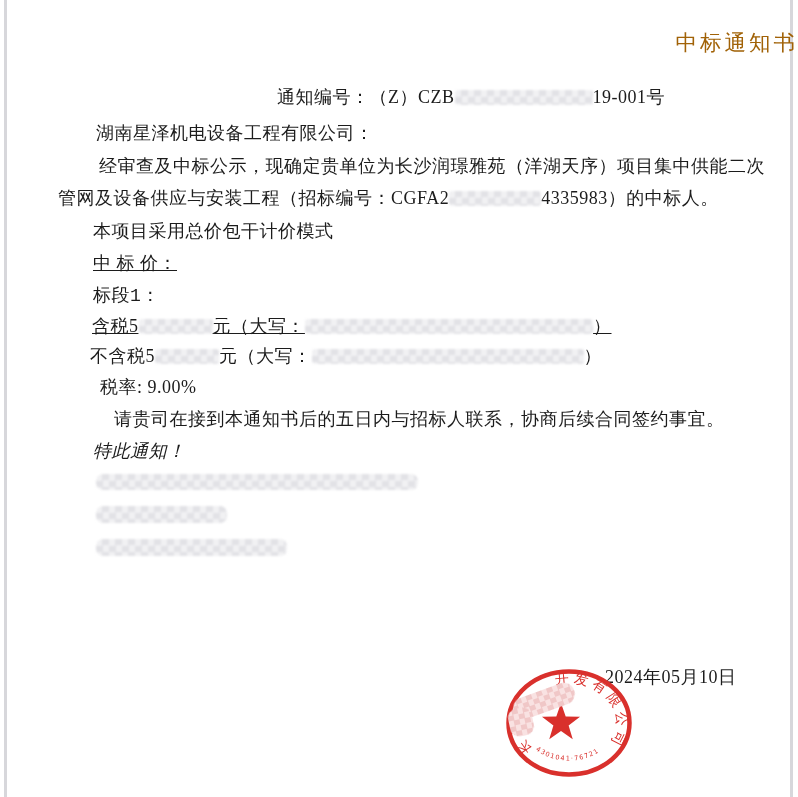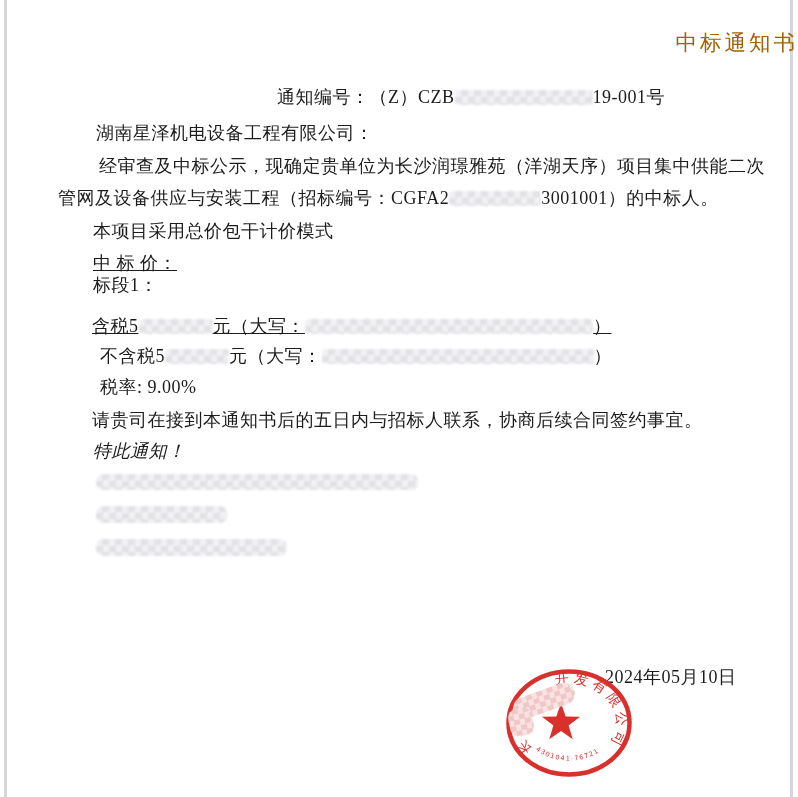--- a/index.html
+++ b/index.html
@@ -66,40 +66,40 @@
 
   <div class="line" style="top:87px;left:237px;margin-left:40px;">
     <span>通知编号：（Z）CZB</span><span class="redact mosaic" style="width:138px;"></span><span>19-001号</span>
   </div>
 
   <div class="line" style="top:123px;left:96px;">湖南星泽机电设备工程有限公司：</div>
 
   <div class="line" style="top:156px;left:99px;">经审查及中标公示，现确定贵单位为长沙润璟雅苑（洋湖天序）项目集中供能二次</div>
 
   <div class="line" style="top:188px;left:58px;">
-    <span>管网及设备供应与安装工程（招标编号：CGFA2</span><span class="redact mosaic" style="width:92px;"></span><span>3001001）的中标人。</span>
+    <span>管网及设备供应与安装工程（招标编号：CGFA2</span><span class="redact mosaic" style="width:92px;"></span><span>4335983）的中标人。</span>
   </div>
 
   <div class="line" style="top:221px;left:93px;">本项目采用总价包干计价模式</div>
 
   <div class="line" style="top:253px;left:93px;text-decoration:underline;">中 标 价：</div>
 
-  <div class="line" style="top:275px;left:93px;">标段1：</div>
+  <div class="line" style="top:286px;left:93px;font-family:Liberation Mono, monospace;">标段1：</div>
 
   <div class="line" style="top:316px;left:92px;text-decoration:underline;">
     <span>含税5</span><span class="redact mosaic" style="width:74px;"></span><span>元（大写：</span><span class="redact mosaic" style="width:288px;"></span><span>）</span>
   </div>
 
-  <div class="line" style="top:346px;left:90px;margin-left:10px;">
+  <div class="line" style="top:346px;left:90px;">
     <span>不含税5</span><span class="redact mosaic" style="width:64px;"></span><span>元（大写：</span><span class="redact mosaic" style="width:272px;"></span><span>）</span>
   </div>
 
   <div class="line" style="top:377px;left:100px;">税率: 9.00%</div>
 
-  <div class="line" style="top:410px;left:92px;">请贵司在接到本通知书后的五日内与招标人联系，协商后续合同签约事宜。</div>
+  <div class="line" style="top:410px;left:114px;font-family:Liberation Mono, monospace;">请贵司在接到本通知书后的五日内与招标人联系，协商后续合同签约事宜。</div>
 
   <div class="line" style="top:441px;left:93px;font-style:italic;">特此通知！</div>
 
   <div class="blurline mosaic" style="top:474px;left:96px;width:322px;height:16px;"></div>
   <div class="blurline mosaic" style="top:506px;left:96px;width:131px;height:17px;"></div>
   <div class="blurline mosaic" style="top:539px;left:96px;width:191px;height:17px;"></div>
 
 
   <div class="line" style="top:667px;left:605px;">2024年05月10日</div>
 

